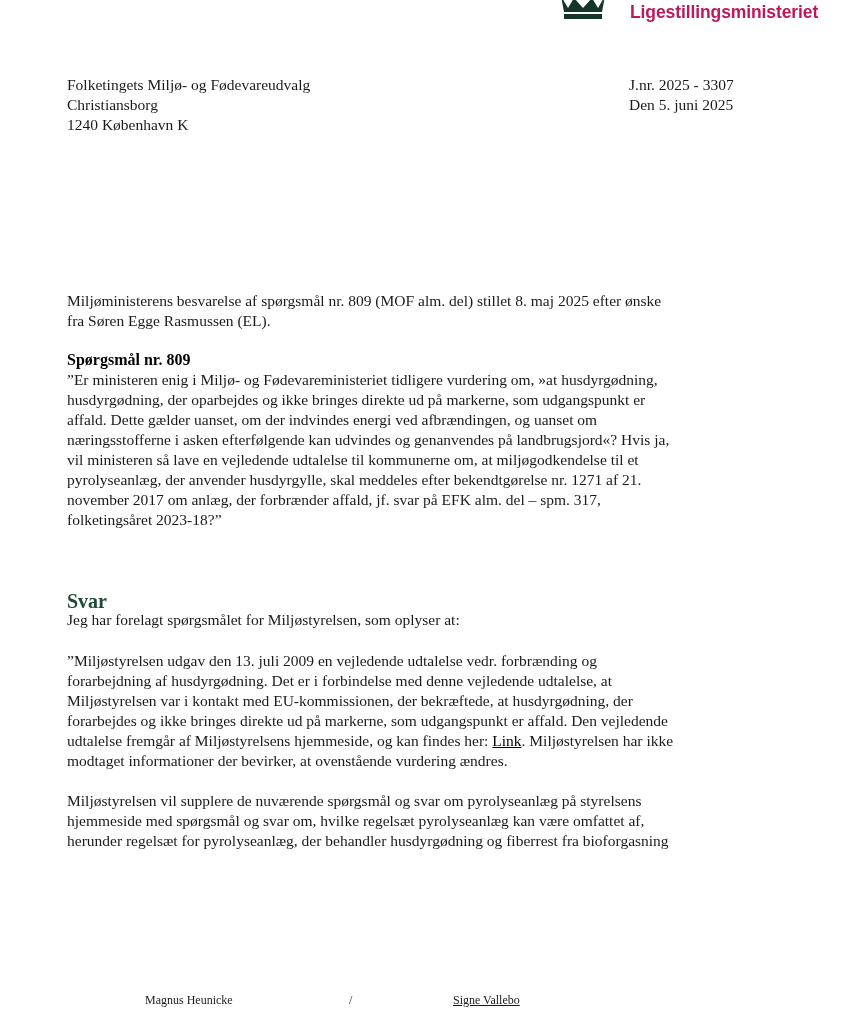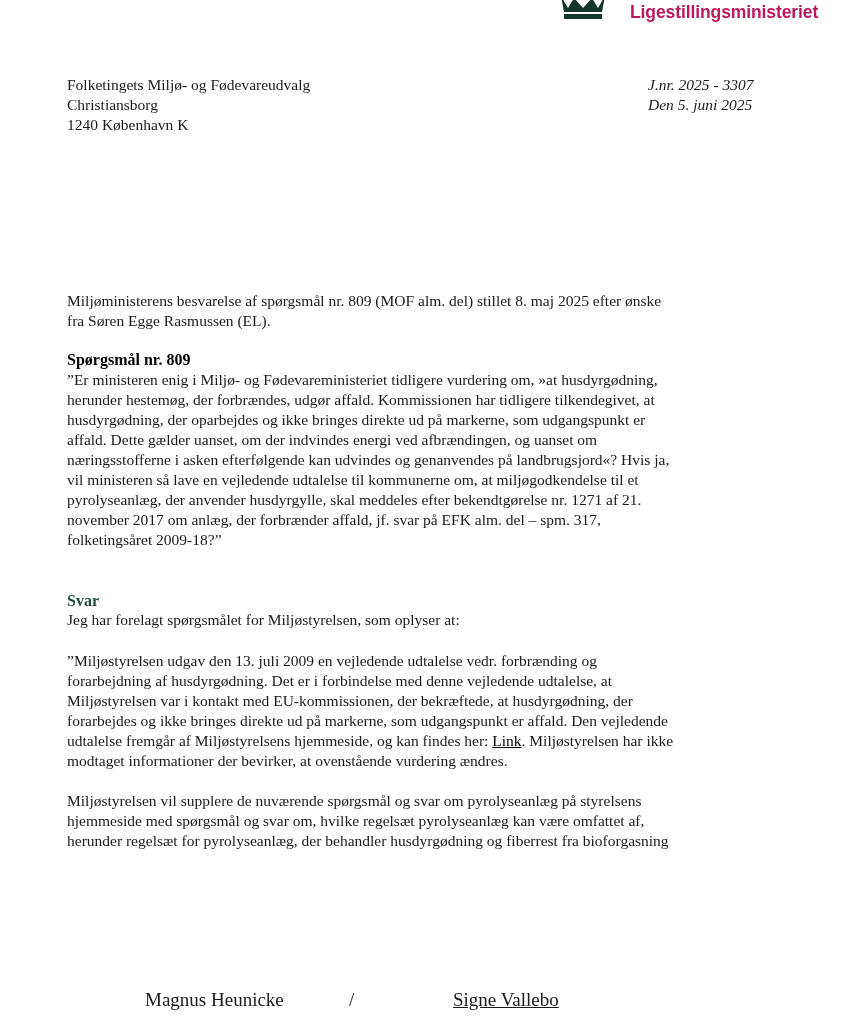--- a/index.html
+++ b/index.html
@@ -9,32 +9,32 @@
     color: #1a1a1a;
   }
   .logo { position: absolute; left: 558px; top: -14px; height: 40px; }
   .crown { position: absolute; left: 0; top: 0; width: 50px; height: 34px; }
   .logo-title {
     position: absolute; left: 72px; top: 16px; white-space: nowrap;
     font-family: "Liberation Sans", "DejaVu Sans", sans-serif;
     font-weight: bold; font-size: 17.5px; color: #be185d; letter-spacing: -0.1px;
   }
   .addr { position: absolute; left: 67px; top: 75px; font-size: 15.5px; line-height: 20px; }
-  .ref  { position: absolute; left: 648px; top: 75px; font-size: 15.5px; line-height: 20px; font-style: italic; }
+  .ref  { position: absolute; left: 629px; top: 75px; font-size: 15.5px; line-height: 20px; }
   .block { position: absolute; left: 67px; width: 680px; font-size: 15.5px; line-height: 20px; }
   .intro { top: 291px; }
   .q-head { top: 350px; font-weight: bold; color: #000000; font-size: 16px; }
   .q-body { top: 370px; }
-  .a-head { top: 591px; font-weight: bold; color: #1e4a36; font-size: 16px; }
+  .a-head { top: 591px; font-weight: bold; color: #1e4a36; font-size: 20px; }
   .a-body { top: 610px; }
   .quote1 { top: 651px; }
   .quote2 { top: 791px; }
   .line { white-space: nowrap; display: block; }
   a.link { color: #000000; text-decoration: underline; }
-  .sig { position: absolute; top: 990px; font-size: 19px; line-height: 20px; white-space: nowrap; }
+  .sig { position: absolute; top: 990px; font-size: 12px; line-height: 20px; white-space: nowrap; }
   .sig-1 { left: 145px; }
   .sig-sep { left: 349px; }
   .sig-2 { left: 453px; text-decoration: underline; }
 </style>
 </head>
 <body>
 
 <div class="logo">
   <svg class="crown" viewBox="0 0 50 34">
     <path d="M3 10 L10 22 L16 12 L25 22 L34 12 L40 22 L47 10 L44 26 L6 26 Z" fill="#14362a"></path>
@@ -56,28 +56,27 @@
 </div>
 
 <div class="block intro">
   <span class="line">Miljøministerens besvarelse af spørgsmål nr. 809 (MOF alm. del) stillet 8. maj 2025 efter ønske</span>
   <span class="line">fra Søren Egge Rasmussen (EL).</span>
 </div>
 
 <div class="block q-head">Spørgsmål nr. 809</div>
 <div class="block q-body">
   <span class="line">”Er ministeren enig i Miljø- og Fødevareministeriet tidligere vurdering om, »at husdyrgødning,</span>
-  <span class="line">herunder hestemøg, der forbrændes, udgør affald. Kommissionen har tidligere tilkendegivet, at</span>
   <span class="line">husdyrgødning, der oparbejdes og ikke bringes direkte ud på markerne, som udgangspunkt er</span>
   <span class="line">affald. Dette gælder uanset, om der indvindes energi ved afbrændingen, og uanset om</span>
   <span class="line">næringsstofferne i asken efterfølgende kan udvindes og genanvendes på landbrugsjord«? Hvis ja,</span>
   <span class="line">vil ministeren så lave en vejledende udtalelse til kommunerne om, at miljøgodkendelse til et</span>
   <span class="line">pyrolyseanlæg, der anvender husdyrgylle, skal meddeles efter bekendtgørelse nr. 1271 af 21.</span>
   <span class="line">november 2017 om anlæg, der forbrænder affald, jf. svar på EFK alm. del – spm. 317,</span>
-  <span class="line">folketingsåret 2009-18?”</span>
+  <span class="line">folketingsåret 2023-18?”</span>
 </div>
 
 <div class="block a-head">Svar</div>
 <div class="block a-body">Jeg har forelagt spørgsmålet for Miljøstyrelsen, som oplyser at:</div>
 
 <div class="block quote1">
   <span class="line">”Miljøstyrelsen udgav den 13. juli 2009 en vejledende udtalelse vedr. forbrænding og</span>
   <span class="line">forarbejdning af husdyrgødning. Det er i forbindelse med denne vejledende udtalelse, at</span>
   <span class="line">Miljøstyrelsen var i kontakt med EU-kommissionen, der bekræftede, at husdyrgødning, der</span>
   <span class="line">forarbejdes og ikke bringes direkte ud på markerne, som udgangspunkt er affald. Den vejledende</span>

